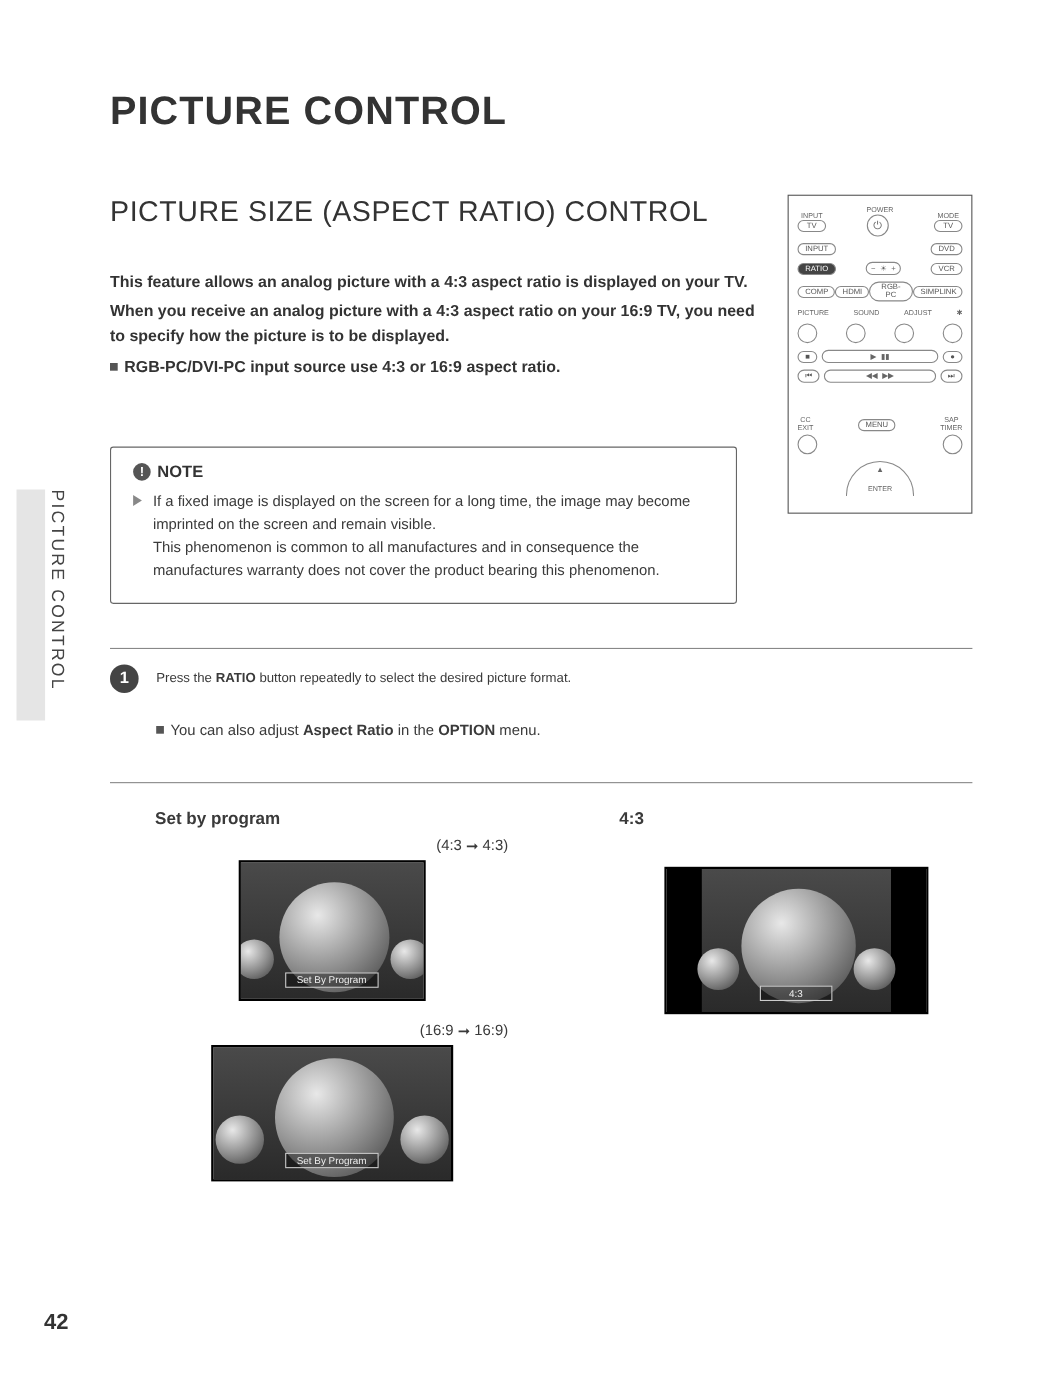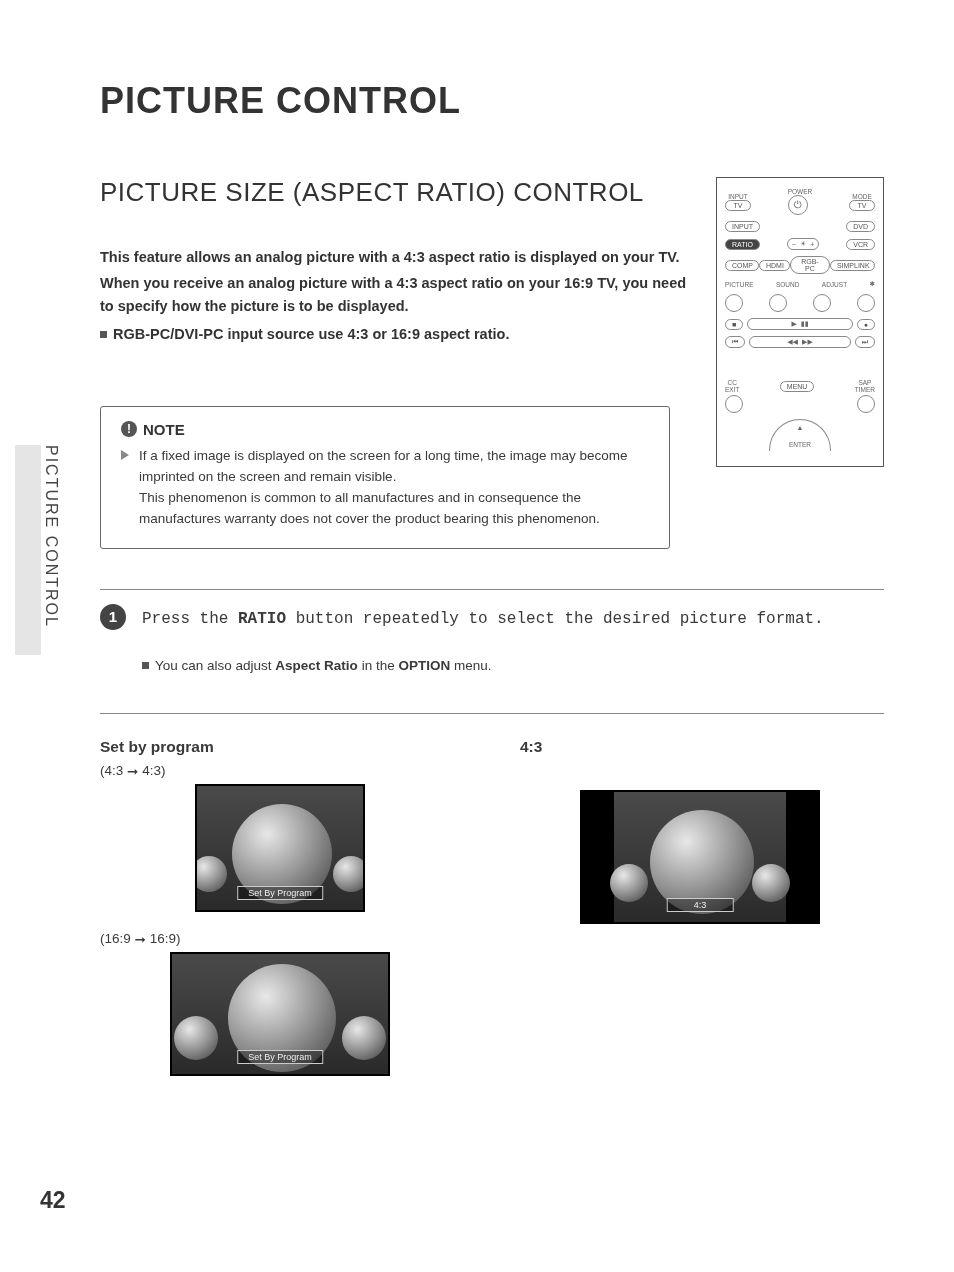--- a/index.html
+++ b/index.html
@@ -29,21 +29,21 @@
     letter-spacing: 2px;
     writing-mode: vertical-rl;
     text-orientation: mixed;
     font-weight: 400;
     color: #444;
   }
   .page-number {
     position: absolute;
     left: 40px;
     bottom: 58px;
-    font-size: 23px;
+    font-size: 20px;
     font-weight: 700;
     color: #333;
   }
   .main-title {
     font-size: 36px;
     font-weight: 700;
     letter-spacing: 1px;
     color: #333;
     margin-left: 60px;
     margin-bottom: 55px;
@@ -135,30 +135,30 @@
 
   .divider { border-top:1px solid #888; margin:40px 0 14px 0; }
 
   .step-row {
     display:flex; gap:16px; align-items:flex-start; margin-bottom:26px;
   }
   .step-num {
     width:26px; height:26px; border-radius:50%; background:#444; color:#fff;
     display:flex; align-items:center; justify-content:center; font-weight:700; font-size:15px; flex-shrink:0;
   }
-  .step-text { font-size:16px; line-height:1.6; padding-top:3px;font-family:Liberation Mono, monospace;}
+  .step-text { font-size:12px; line-height:1.6; padding-top:3px;}
   .step-sub { font-size:13.5px; margin-left:42px; margin-top:18px; }
 
   .modes {
     display:flex; gap:60px; margin-top:24px;
   }
-  .mode-col { width: 360px; }
+  .mode-col { width: 360px; margin-left: 41px; }
   .mode-title { font-size:15.5px; font-weight:700; margin-bottom:6px; }
   .mode-desc { font-size:13.5px; line-height:1.55; margin-bottom:18px; }
-  .conv-label { font-size:13.5px; text-align:left; margin-bottom:6px; }
+  .conv-label { font-size:13.5px; text-align:right; margin-bottom:6px; }
   .arrow { display:inline-block; position:relative; top:1px; }
 
   .screen {
     background: linear-gradient(#4a4a4a,#2a2a2a);
     border:2px solid #000;
     position:relative;
     margin: 0 auto 18px auto;
     overflow:hidden;
   }
   .screen.s43 { width:170px; height:128px; }

